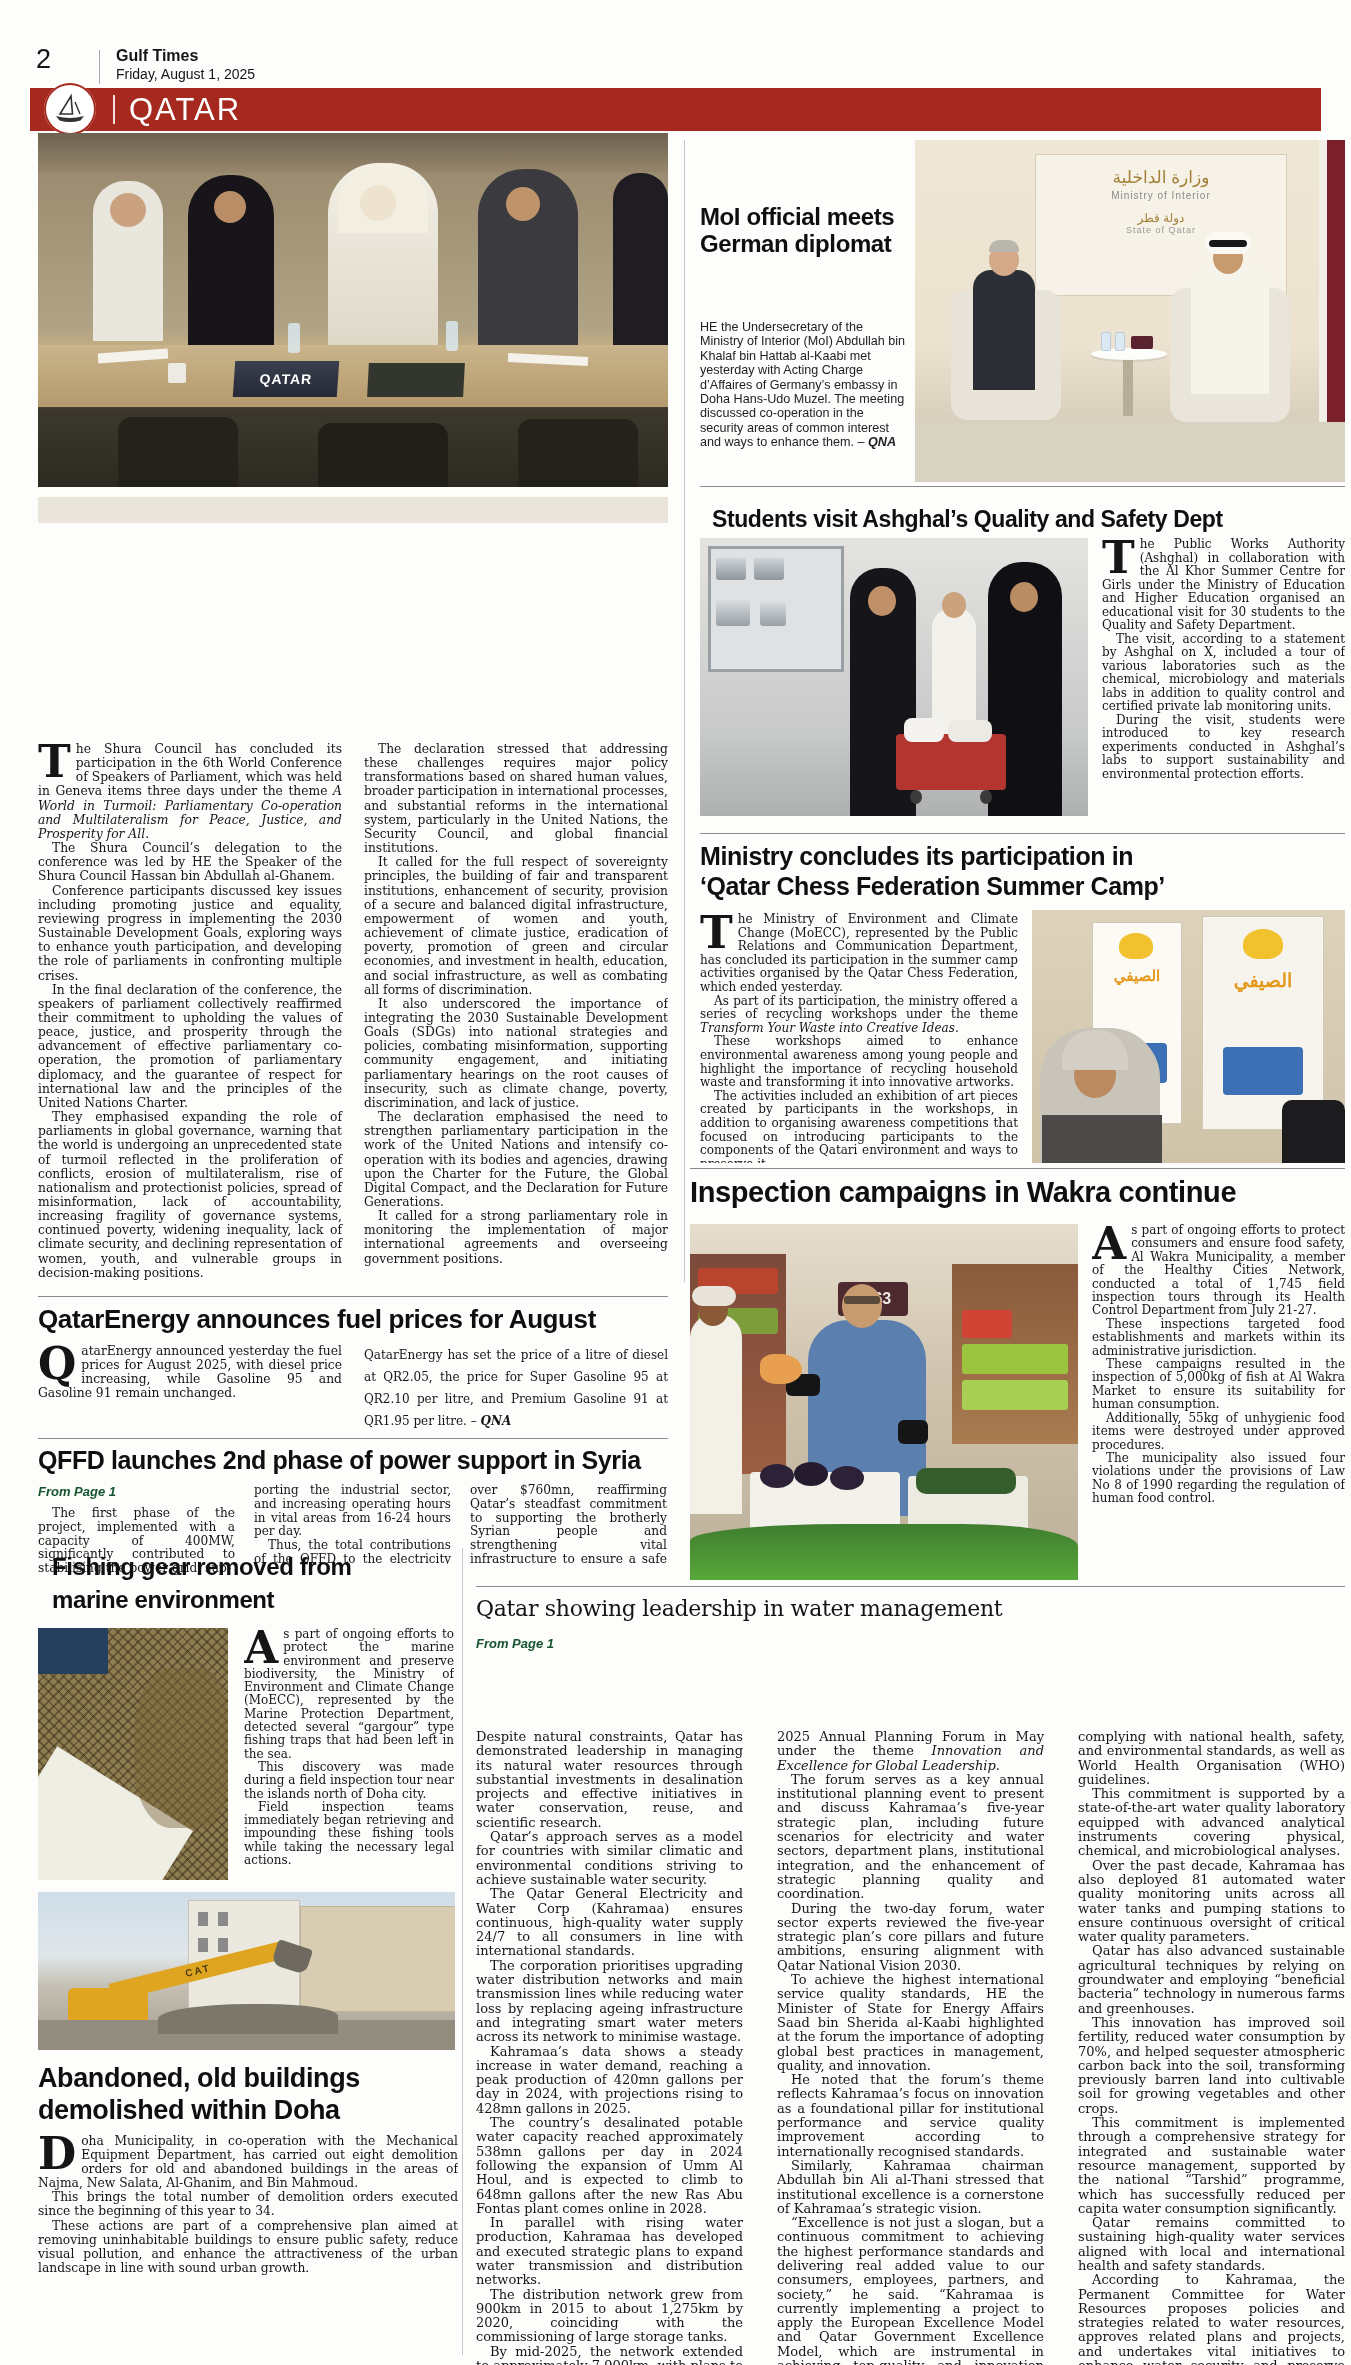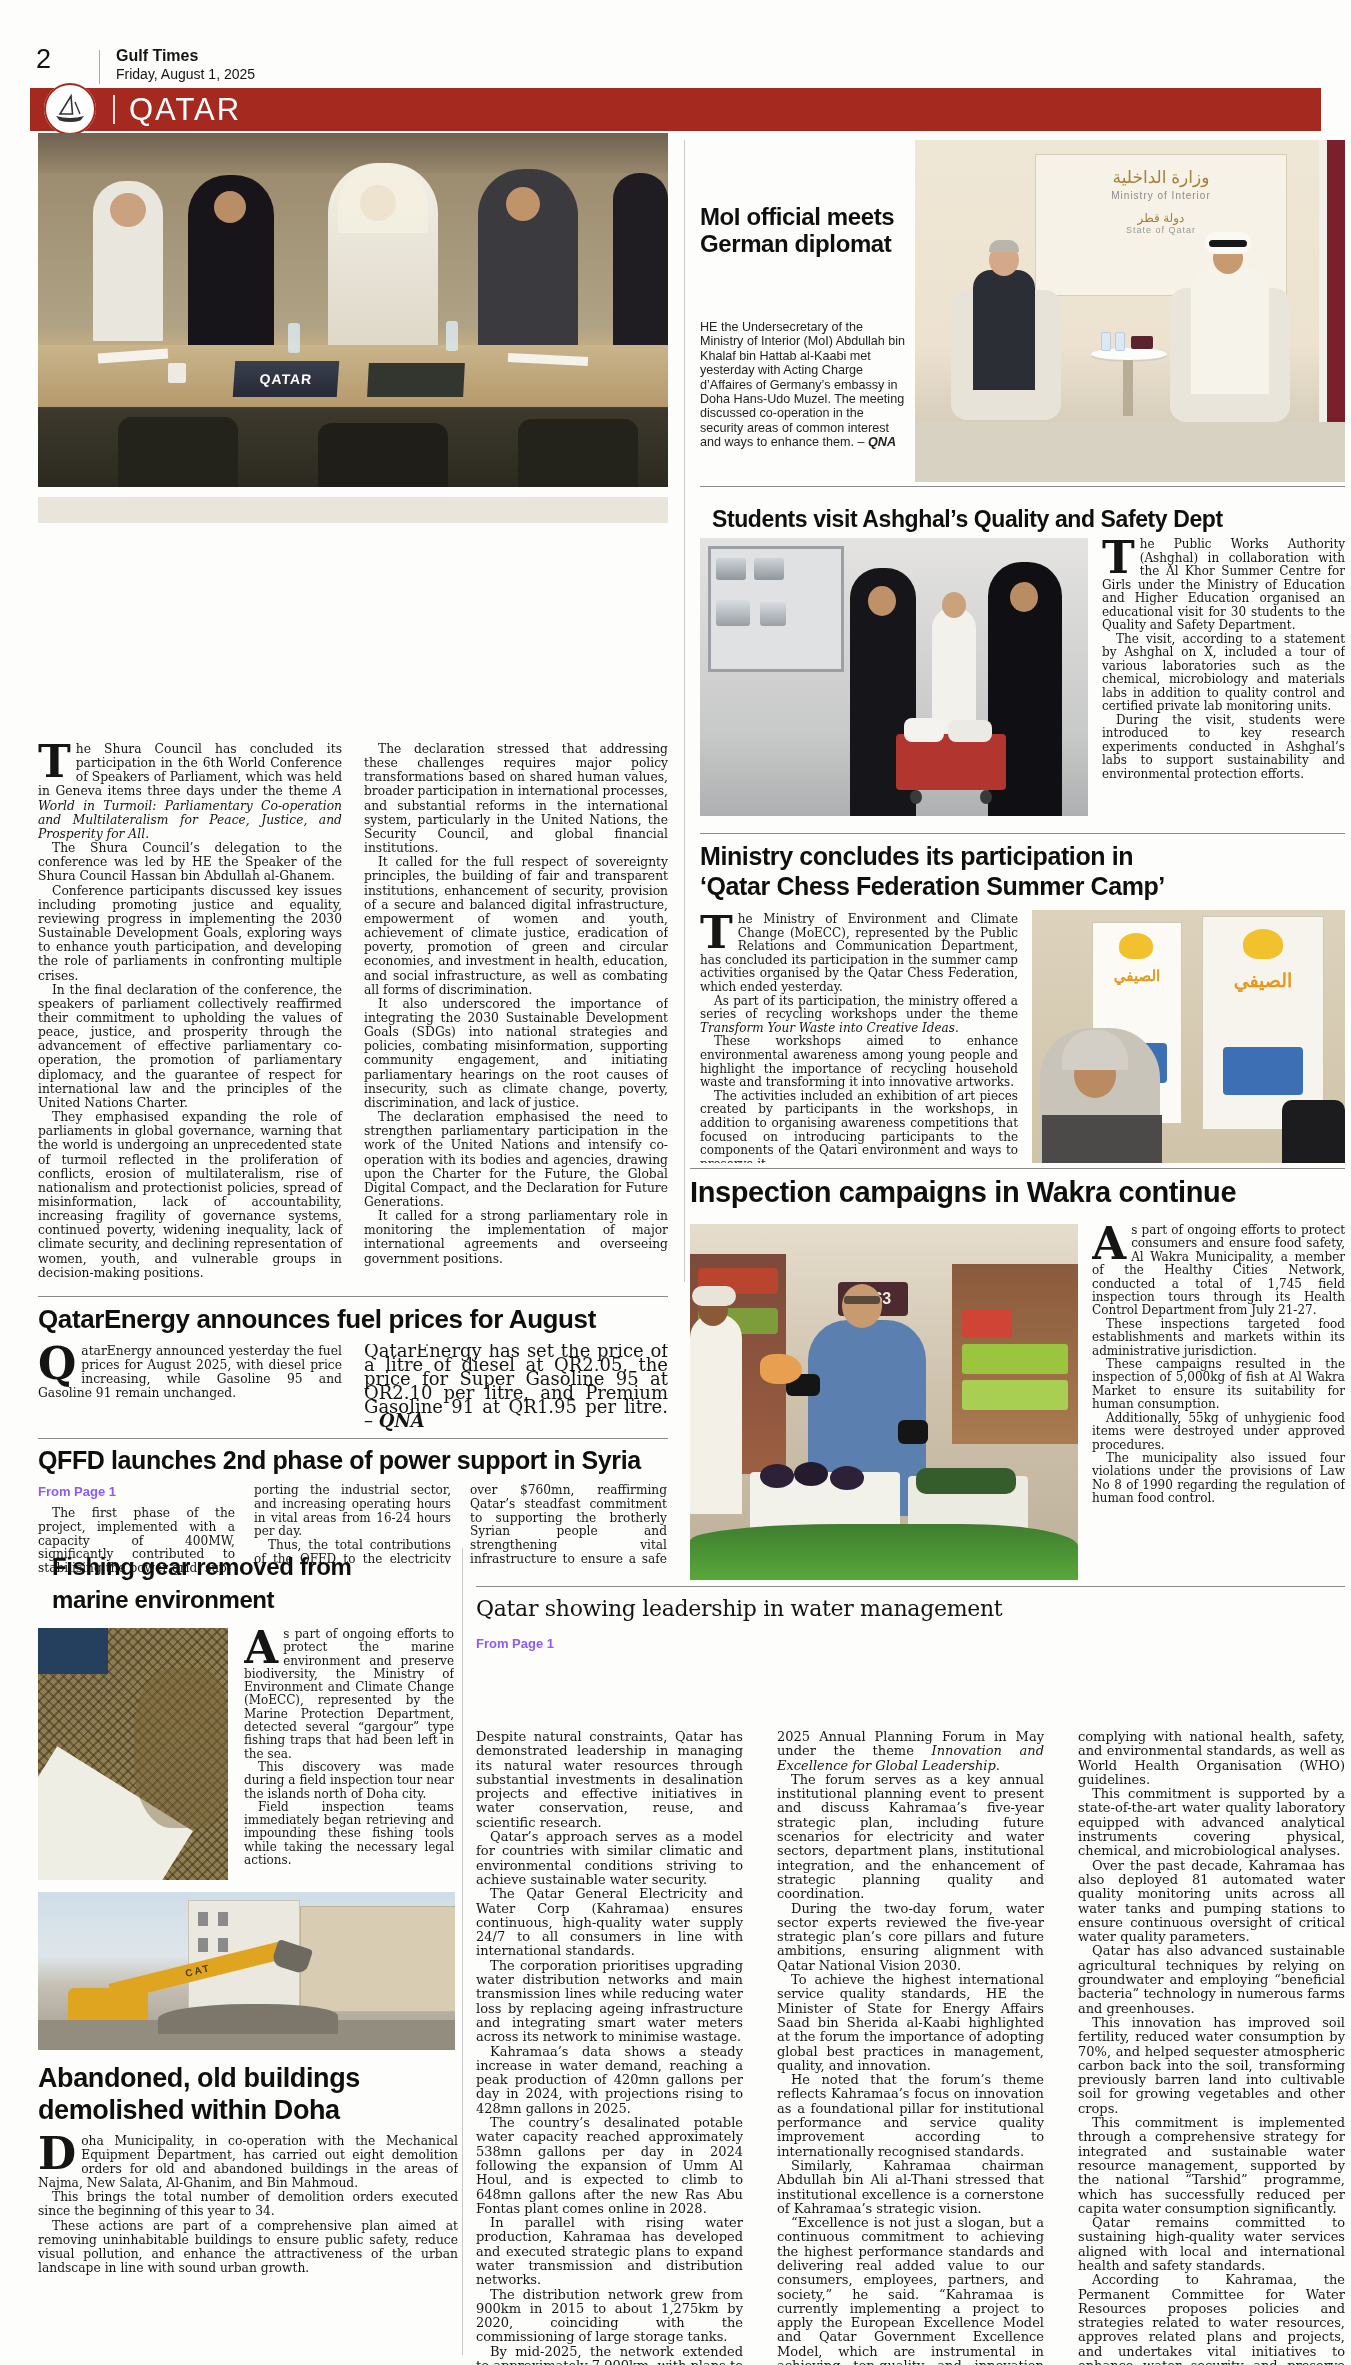--- a/index.html
+++ b/index.html
@@ -13,21 +13,21 @@
   .body-txt{font-family:"DejaVu Serif",serif;color:#151515;text-align:justify;overflow:hidden;
             -webkit-hyphens:auto;hyphens:auto;}
   .body-txt p{margin:0;text-indent:14px;}
   .body-txt p.np{text-indent:0;}
   .dropcap{float:left;font-family:"DejaVu Serif",serif;font-weight:bold;
            font-size:44px;line-height:34px;padding:3px 5px 0 0;}
   .rule-h{position:absolute;height:1px;background:#8a8a8a;}
   .rule-v{position:absolute;width:1px;background:#c9c9c9;}
   .photo{position:absolute;overflow:hidden;background:#b9b2a4;}
   .qna{font-weight:bold;font-style:italic;}
-  .frompage{font-family:"Liberation Sans",sans-serif;font-weight:bold;font-size:13px;color:#8b5cf6;}
+  .frompage{font-family:"Liberation Sans",sans-serif;font-weight:bold;font-size:13px;color:#14532d;font-style:italic;}
   .kicker{position:absolute;background:#e9e5da;}
   .theme-i{font-style:italic;}
   .cols2{column-count:2;column-gap:22px;}
   .cols3w{column-count:3;column-gap:34px;}
 </style>
 </head>
 <body>
 
 <div id="page">
 
@@ -217,21 +217,21 @@
     <p>Additionally, 55kg of unhygienic food items were destroyed under approved procedures.</p>
     <p>The municipality also issued four violations under the provisions of Law No 8 of 1990 regarding the regulation of human food control.</p>
   </div>
 
   <div class="rule-h" style="left:38px;top:1296px;width:630px;"></div>
   <h2 class="abs hl" style="left:38px;top:1304px;width:630px;margin:0;font-size:26px;">QatarEnergy announces fuel prices for August</h2>
   <div class="abs" style="left:38px;top:1344px;width:630px;height:90px;display:flex;gap:22px;">
     <div class="body-txt" style="width:304px;font-size:12.3px;line-height:14.1px;">
       <p class="np"><span class="dropcap">Q</span><span>atarEnergy announced yesterday the fuel prices for August 2025, with diesel price increasing, while Gasoline 95 and Gasoline 91 remain unchanged.</span></p>
     </div>
-    <div class="body-txt" style="width:304px;font-size:18px;line-height:14px;">
+    <div class="body-txt" style="width:304px;font-size:12px;line-height:22px;">
       <p class="np"><span>QatarEnergy has set the price of a litre of diesel at QR2.05, the price for Super Gasoline 95 at QR2.10 per litre, and Premium Gasoline 91 at QR1.95 per litre. – </span><span class="qna">QNA</span></p>
     </div>
   </div>
 
   <div class="rule-h" style="left:38px;top:1438px;width:630px;"></div>
   <h2 class="abs hl" style="left:38px;top:1446px;width:640px;margin:0;font-size:25px;">QFFD launches 2nd phase of power support in Syria</h2>
   <div class="abs" style="left:38px;top:1484px;width:630px;height:80px;display:flex;gap:19px;">
     <div style="width:197px;">
       <div class="frompage">From Page 1</div>
       <div class="body-txt" style="font-size:12.2px;line-height:13.8px;margin-top:8px;">

